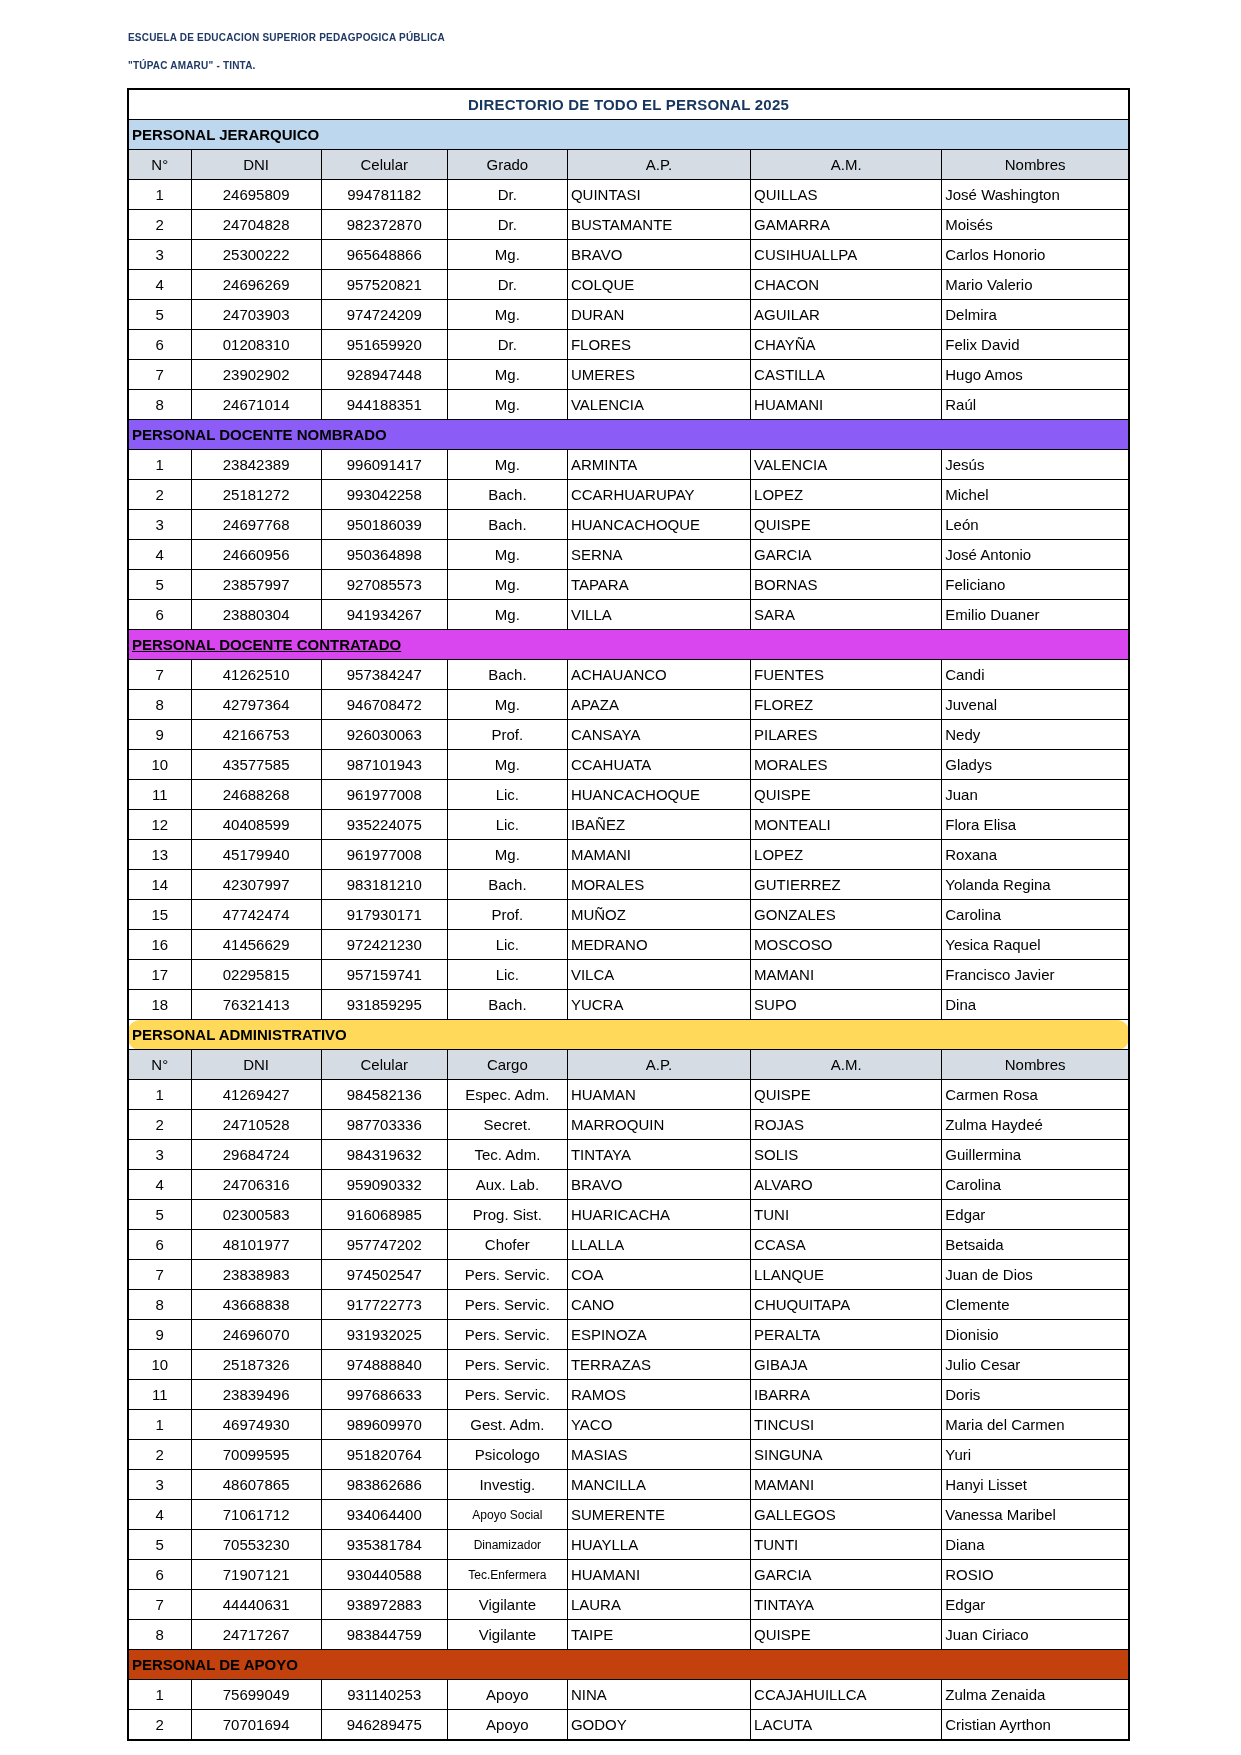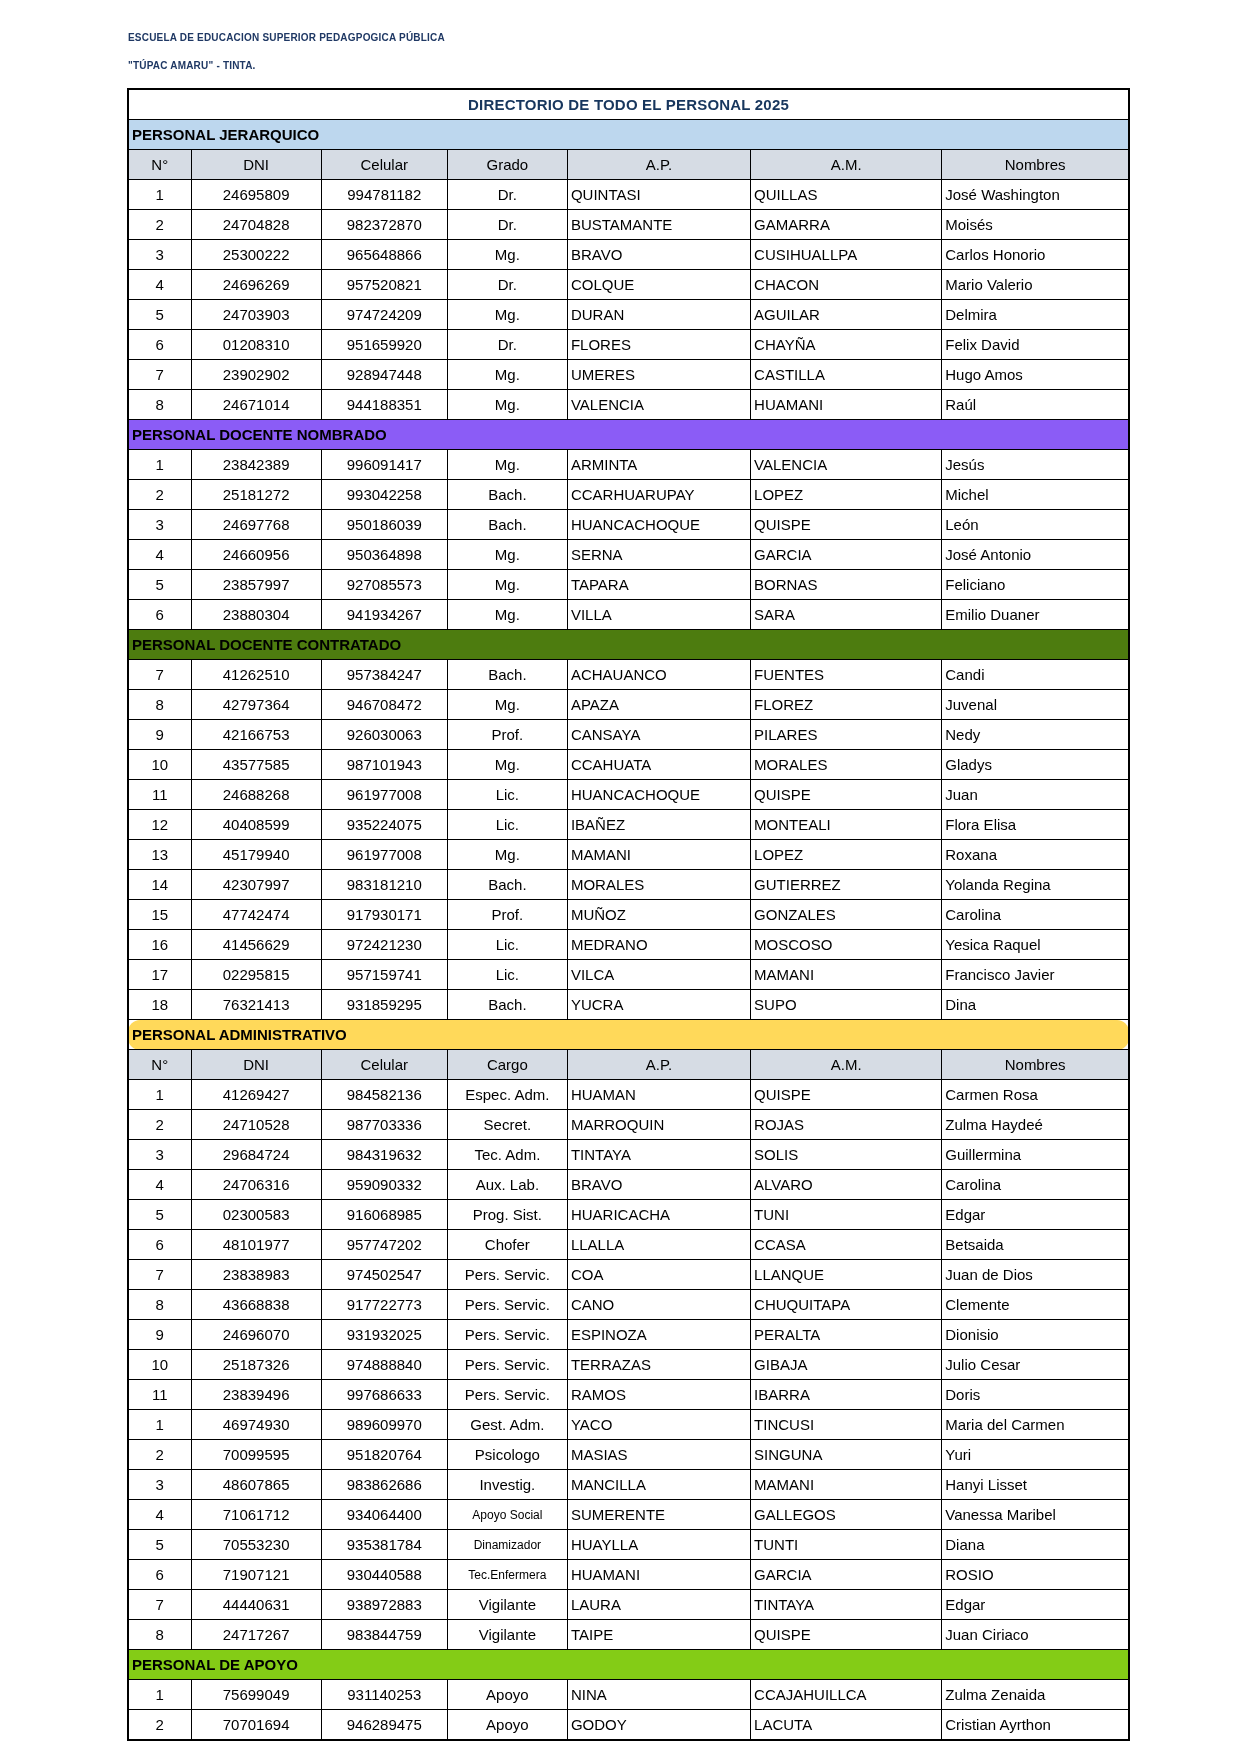--- a/index.html
+++ b/index.html
@@ -175,21 +175,21 @@
       <tr>
         <td class="cell-n">6</td>
         <td class="cell-dni">23880304</td>
         <td class="cell-celular">941934267</td>
         <td class="cell-grado">Mg.</td>
         <td class="cell-ap">VILLA</td>
         <td class="cell-am">SARA</td>
         <td class="cell-nombres">Emilio Duaner</td>
       </tr>
       <tr>
-        <td colspan="7" class="section-header" style="background: #4d7c0f;">PERSONAL DOCENTE CONTRATADO</td>
+        <td colspan="7" class="section-header" style="background: #d946ef; text-decoration: underline;">PERSONAL DOCENTE CONTRATADO</td>
       </tr>
       <tr>
         <td class="cell-n">7</td>
         <td class="cell-dni">41262510</td>
         <td class="cell-celular">957384247</td>
         <td class="cell-grado">Bach.</td>
         <td class="cell-ap">ACHAUANCO</td>
         <td class="cell-am">FUENTES</td>
         <td class="cell-nombres">Candi</td>
       </tr>
@@ -469,21 +469,21 @@
       <tr>
         <td class="cell-n">8</td>
         <td class="cell-dni">24717267</td>
         <td class="cell-celular">983844759</td>
         <td class="cell-grado">Vigilante</td>
         <td class="cell-ap">TAIPE</td>
         <td class="cell-am">QUISPE</td>
         <td class="cell-nombres">Juan Ciriaco</td>
       </tr>
       <tr>
-        <td colspan="7" class="section-header" style="background: #84cc16;">PERSONAL DE APOYO</td>
+        <td colspan="7" class="section-header" style="background: #c2410c;">PERSONAL DE APOYO</td>
       </tr>
       <tr>
         <td class="cell-n">1</td>
         <td class="cell-dni">75699049</td>
         <td class="cell-celular">931140253</td>
         <td class="cell-grado left">Apoyo</td>
         <td class="cell-ap">NINA</td>
         <td class="cell-am">CCAJAHUILLCA</td>
         <td class="cell-nombres">Zulma Zenaida</td>
       </tr>

